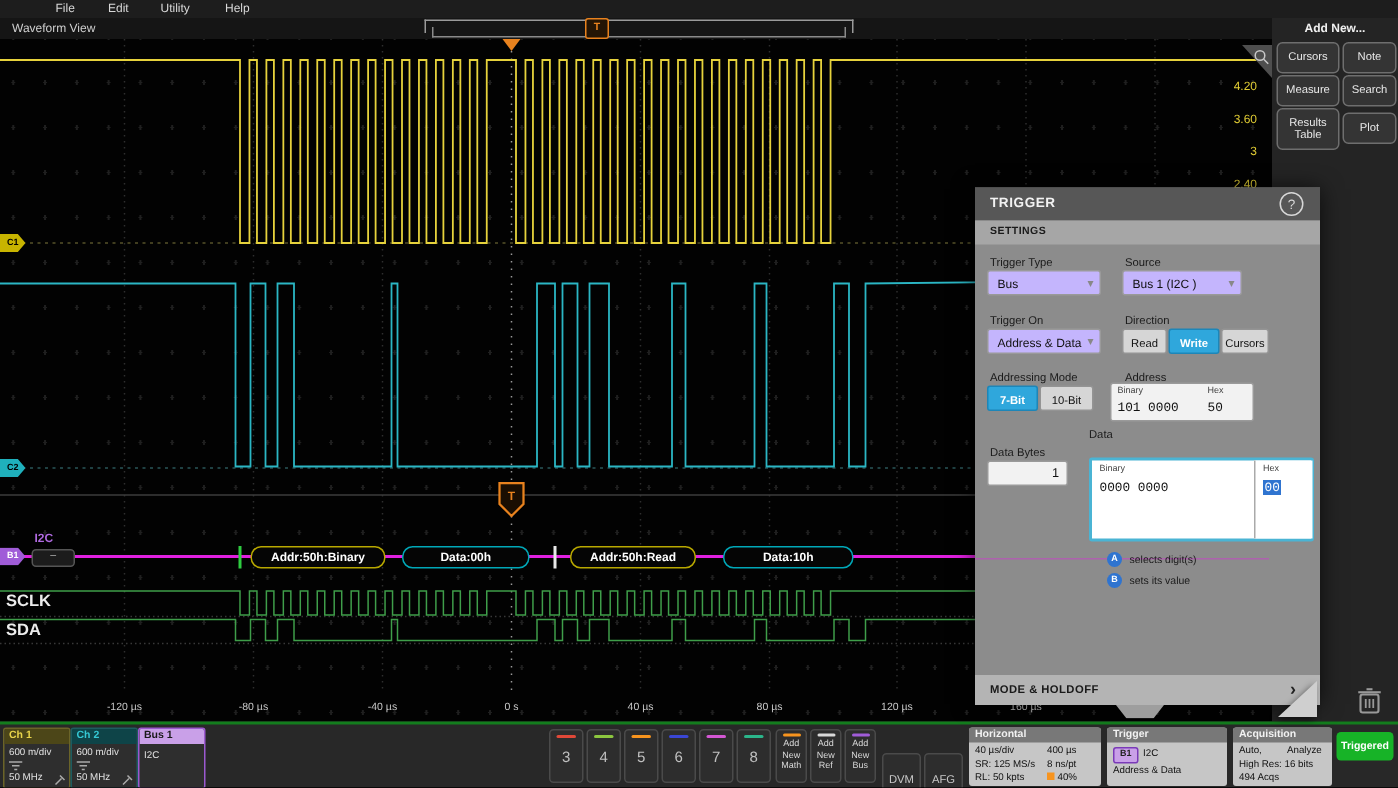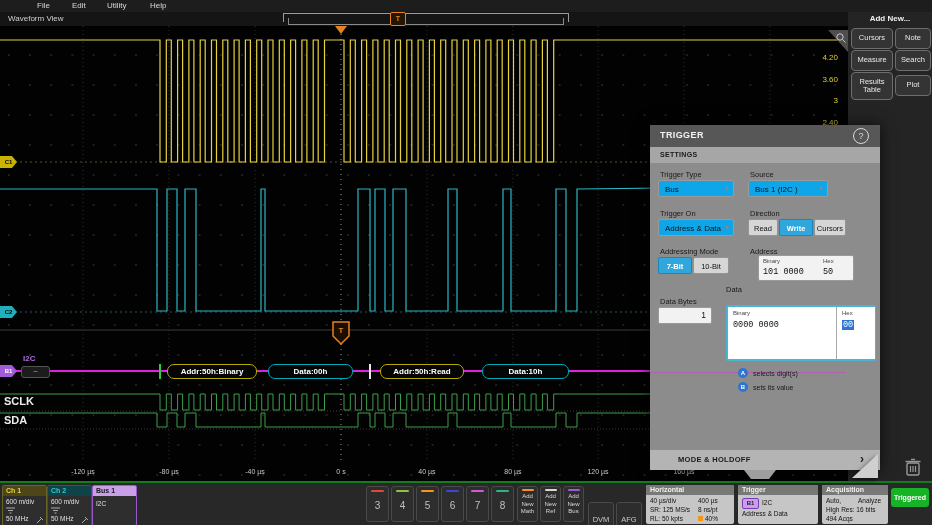--- a/index.html
+++ b/index.html
@@ -30,31 +30,31 @@
   #buscollapsed{position:absolute;left:21px;top:340px;width:27px;height:10px;background:#1c1c1c;border:1px solid #555;border-radius:3px;color:#bbb;font-size:7px;line-height:8px;text-align:center;}
   .diglabel{position:absolute;left:4px;color:#ececec;font-size:11px;font-weight:bold;}
   #i2clabel{position:absolute;left:23px;top:328px;color:#b06ae0;font-size:8px;font-weight:bold;}
   
   #tpanel{position:absolute;left:650px;top:125px;width:230px;height:345px;background:#8c8c8c;box-shadow:0 0 14px rgba(0,0,0,.7);z-index:50;}
   #tpanel .hdr{position:absolute;left:0;top:0;width:230px;height:22px;background:#575757;}
   #tpanel .hdr .t{position:absolute;left:10px;top:5px;color:#f2f2f2;font-size:9px;font-weight:bold;letter-spacing:.4px;}
   #thelp{position:absolute;left:203px;top:3px;width:14px;height:14px;border:1.5px solid #d8d8d8;border-radius:50%;color:#d8d8d8;font-size:9px;text-align:center;line-height:14px;cursor:pointer;}
   #tpanel .subtab{position:absolute;left:0;top:22px;width:230px;height:16px;background:#a6a6a6;color:#1a1a1a;font-size:7px;font-weight:bold;letter-spacing:.3px;line-height:16px;padding-left:10px;box-sizing:border-box;}
   .plabel{position:absolute;color:#1a1a1a;font-size:7.5px;}
-  .dd{position:absolute;height:17px;background:#0ea5e9;border:1px solid #9a9a9a;border-radius:2px;color:#111;font-size:8px;line-height:17px;padding-left:6px;box-sizing:border-box;cursor:pointer;}
+  .dd{position:absolute;height:17px;background:#c4b5fd;border:1px solid #9a9a9a;border-radius:2px;color:#111;font-size:8px;line-height:17px;padding-left:6px;box-sizing:border-box;cursor:pointer;}
   .dd::after{content:"▾";position:absolute;right:4px;top:0;color:#888;font-size:8px;line-height:16px;}
   .seg{position:absolute;height:17px;background:#d6d6d6;border:1px solid #949494;border-radius:2px;color:#111;font-size:7.5px;text-align:center;line-height:17px;box-sizing:border-box;cursor:pointer;}
   .seg.on{background:#2fa7dc;border-color:#1d86b8;color:#fff;font-weight:bold;}
   .vbox{position:absolute;background:#f2f2f2;border:1px solid #9a9a9a;border-radius:2px;color:#111;box-sizing:border-box;}
   .minilabel{position:absolute;color:#444;font-size:6px;}
   .minival{position:absolute;color:#111;font-size:8.5px;font-family:"Liberation Mono",monospace;}
   .hintdot{position:absolute;width:10px;height:10px;background:#2f74d0;border-radius:50%;color:#fff;font-size:6px;font-weight:bold;text-align:center;line-height:10px;}
   .hinttxt{position:absolute;color:#1a1a1a;font-size:7px;}
   #modebar{position:absolute;left:0;top:325px;width:230px;height:20px;background:#b4b4b4;cursor:pointer;}
-  #modebar .t{position:absolute;left:10px;top:5px;color:#1a1a1a;font-size:7.5px;font-weight:bold;letter-spacing:.3px;margin-left:18px;}
+  #modebar .t{position:absolute;left:10px;top:5px;color:#1a1a1a;font-size:7.5px;font-weight:bold;letter-spacing:.3px;}
   #modebar .c{position:absolute;left:210px;top:2px;color:#222;font-size:12px;font-weight:bold;}
   #pink-thru{position:absolute;left:0;top:247px;width:196px;height:1px;background:#e020e0;opacity:.4;}
   #panel-handle{position:absolute;left:744px;top:470px;width:32px;height:9px;background:#9e9e9e;clip-path:polygon(0 0,100% 0,78% 100%,22% 100%);z-index:55;cursor:pointer;}
   #fold{position:absolute;left:852px;top:454px;width:0;height:0;border-left:26px solid transparent;border-bottom:24px solid #cfcfcf;z-index:56;filter:drop-shadow(-2px 2px 2px rgba(0,0,0,.5));}
   #trash{position:absolute;left:902px;top:456px;width:22px;height:22px;cursor:pointer;z-index:10;}
   
   #bottombar{position:absolute;left:0;top:481px;width:932px;height:44px;background:#282828;border-top:2px solid #137d1d;box-sizing:border-box;}
   .chbadge{position:absolute;top:2px;width:43px;height:39px;background:#2e2e2e;border:1px solid #555;border-radius:2px;overflow:hidden;cursor:pointer;}
   .chbadge .hd{height:10px;font-size:7px;font-weight:bold;padding-left:3px;line-height:10px;}
   .chbadge .ln{position:absolute;left:3px;color:#e0e0e0;font-size:6.5px;}
@@ -191,21 +191,21 @@
     <div class="dd" style="left:8px;top:94px;width:76px">Address &amp; Data</div>
     <div class="plabel" style="left:100px;top:84px">Direction</div>
     <div class="seg" style="left:98px;top:94px;width:30px">Read</div>
     <div class="seg on" style="left:129px;top:94px;width:34px">Write</div>
     <div class="seg" style="left:164px;top:94px;width:32px">Cursors</div>
 
     <div class="plabel" style="left:10px;top:122px">Addressing Mode</div>
     <div class="seg on" style="left:8px;top:132px;width:34px">7-Bit</div>
     <div class="seg" style="left:43px;top:132px;width:36px">10-Bit</div>
     <div class="plabel" style="left:100px;top:122px">Address</div>
-    <div class="vbox" style="left:108px;top:130px;width:96px;height:26px">
+    <div class="vbox" style="left:90px;top:130px;width:96px;height:26px">
       <span class="minilabel" style="left:4px;top:2px">Binary</span>
       <span class="minival" style="left:4px;top:11px">101 0000</span>
       <span class="minilabel" style="left:64px;top:2px">Hex</span>
       <span class="minival" style="left:64px;top:11px">50</span>
     </div>
 
     <div class="plabel" style="left:10px;top:172px">Data Bytes</div>
     <div class="vbox" style="left:8px;top:182px;width:54px;height:17px;font-size:8.5px;line-height:15px;text-align:right;padding-right:5px">1</div>
     <div class="plabel" style="left:76px;top:160px">Data</div>
     <div class="vbox" style="left:76px;top:180px;width:150px;height:56px;border:2px solid #4ab4d4;background:#ffffff">

